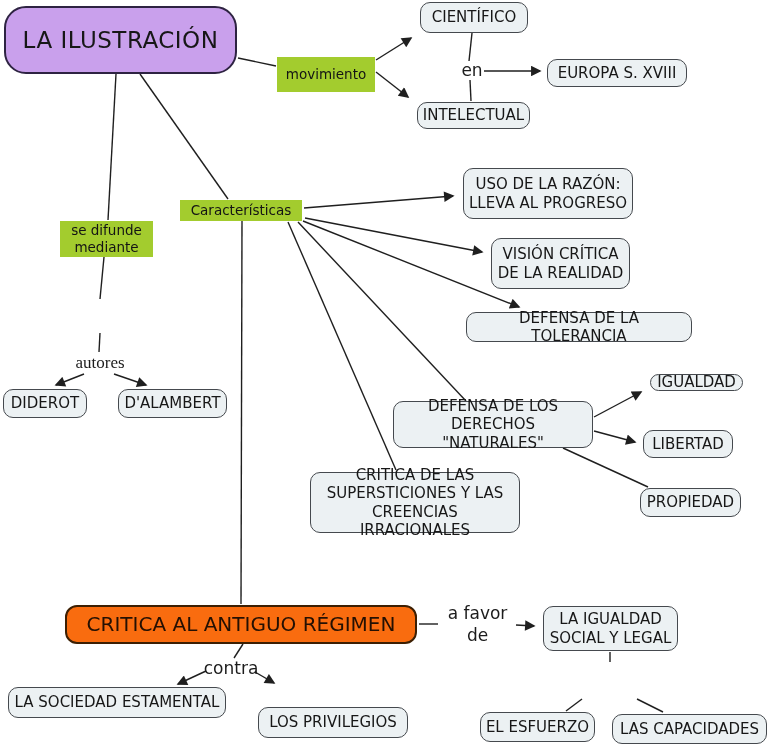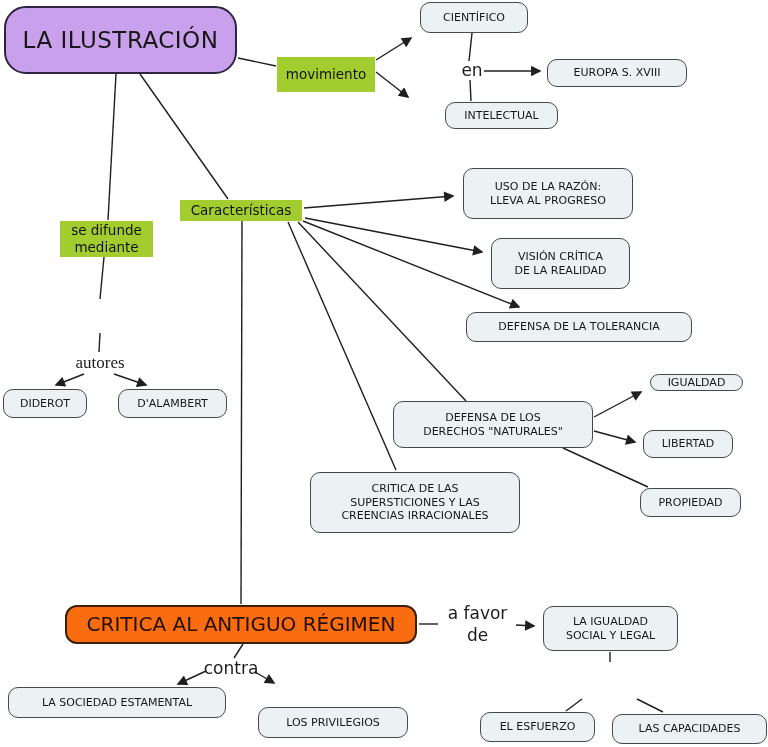--- a/index.html
+++ b/index.html
@@ -7,21 +7,21 @@
     position:relative;width:768px;height:747px;background:#ffffff;overflow:hidden;
     font-family:"DejaVu Sans","Liberation Sans",sans-serif;color:#171717;
   }
   #wires{position:absolute;left:0;top:0;width:768px;height:747px;}
   .node{
     position:absolute;box-sizing:border-box;
     background:var(--node-fill,#ECF1F3);
     border:1.6px solid var(--node-border,#45494E);
     border-radius:10px;
     display:flex;align-items:center;justify-content:center;
-    text-align:center;font-size:11px;line-height:1.22;
+    text-align:center;font-size:15px;line-height:1.22;
     white-space:pre-line;padding:1px 4px;
   }
   .node.big{font-size:16px;}
   .node.root{
     background:var(--purple,#C9A0EC);
     border:2px solid #2e2342;border-radius:22px;
     font-size:23px;letter-spacing:.5px;
   }
   .node.accent{
     background:var(--orange,#F96C0F);
@@ -95,21 +95,21 @@
       <line x1="637" y1="699" x2="663" y2="712"></line>
     </g>
   </svg>
 
   <div class="node root" style="left:4px;top:6px;width:233px;height:68px;">LA ILUSTRACIÓN</div>
 
   <div class="node accent" style="left:65px;top:605px;width:352px;height:39px;">CRITICA AL ANTIGUO RÉGIMEN</div>
 
   <div class="node" style="left:420px;top:2px;width:108px;height:31px;">CIENTÍFICO</div>
   <div class="node" style="left:547px;top:59px;width:140px;height:28px;">EUROPA S. XVIII</div>
-  <div class="node" style="left:417px;top:102px;width:113px;height:27px;margin-left:28px;">INTELECTUAL</div>
+  <div class="node" style="left:417px;top:102px;width:113px;height:27px;">INTELECTUAL</div>
   <div class="node" style="left:3px;top:389px;width:84px;height:29px;">DIDEROT</div>
   <div class="node" style="left:118px;top:389px;width:109px;height:29px;">D'ALAMBERT</div>
   <div class="node" style="left:463px;top:168px;width:170px;height:51px;">USO DE LA RAZÓN:
 LLEVA AL PROGRESO</div>
   <div class="node" style="left:491px;top:238px;width:139px;height:51px;">VISIÓN CRÍTICA
 DE LA REALIDAD</div>
   <div class="node" style="left:466px;top:312px;width:226px;height:30px;">DEFENSA DE LA TOLERANCIA</div>
   <div class="node" style="left:393px;top:401px;width:200px;height:47px;">DEFENSA DE LOS
 DERECHOS "NATURALES"</div>
   <div class="node" style="left:650px;top:374px;width:93px;height:17px;">IGUALDAD</div>

